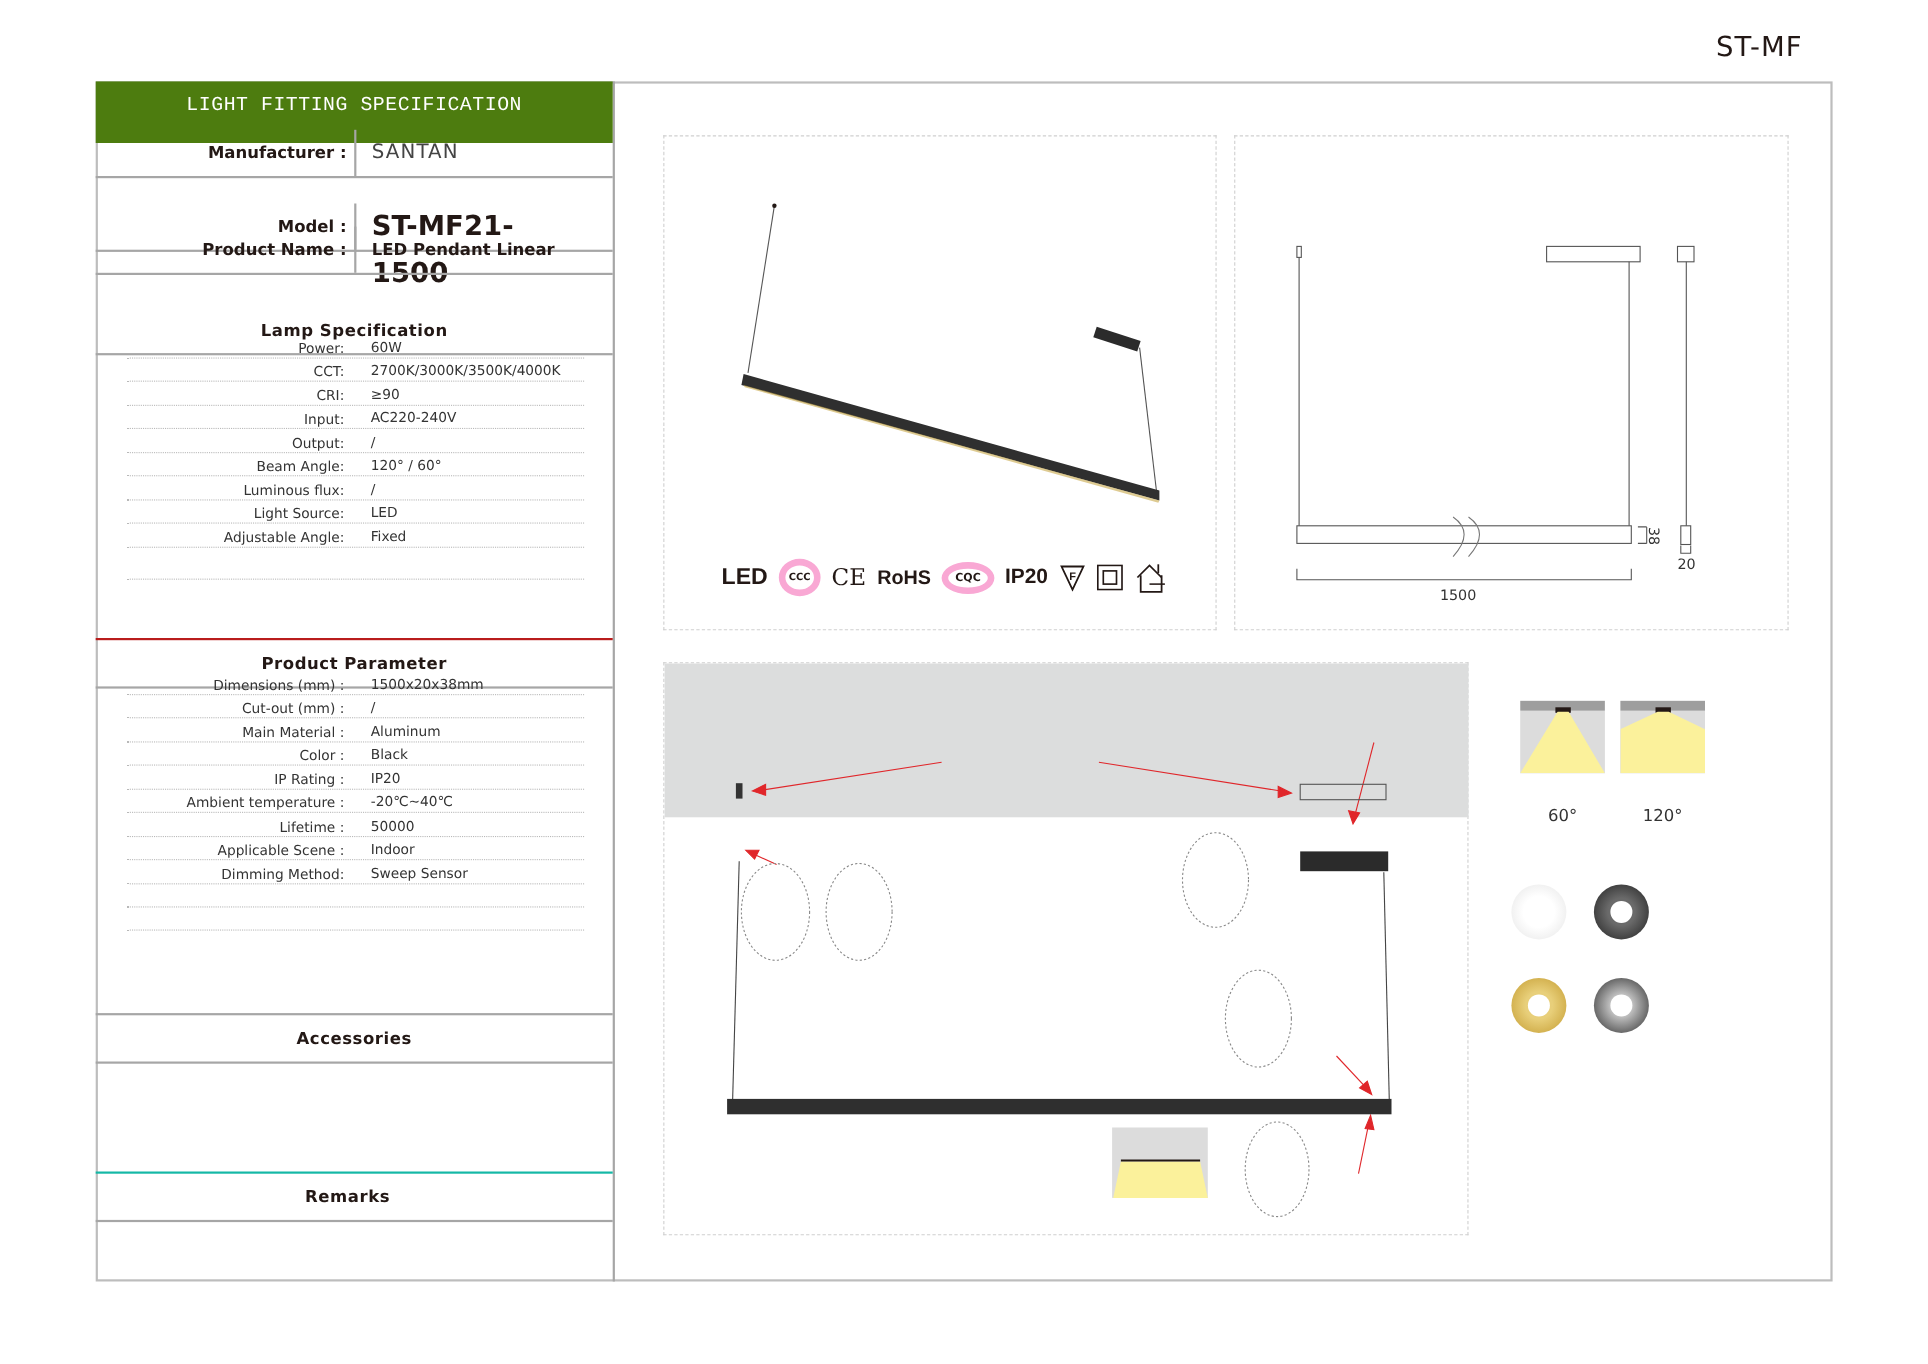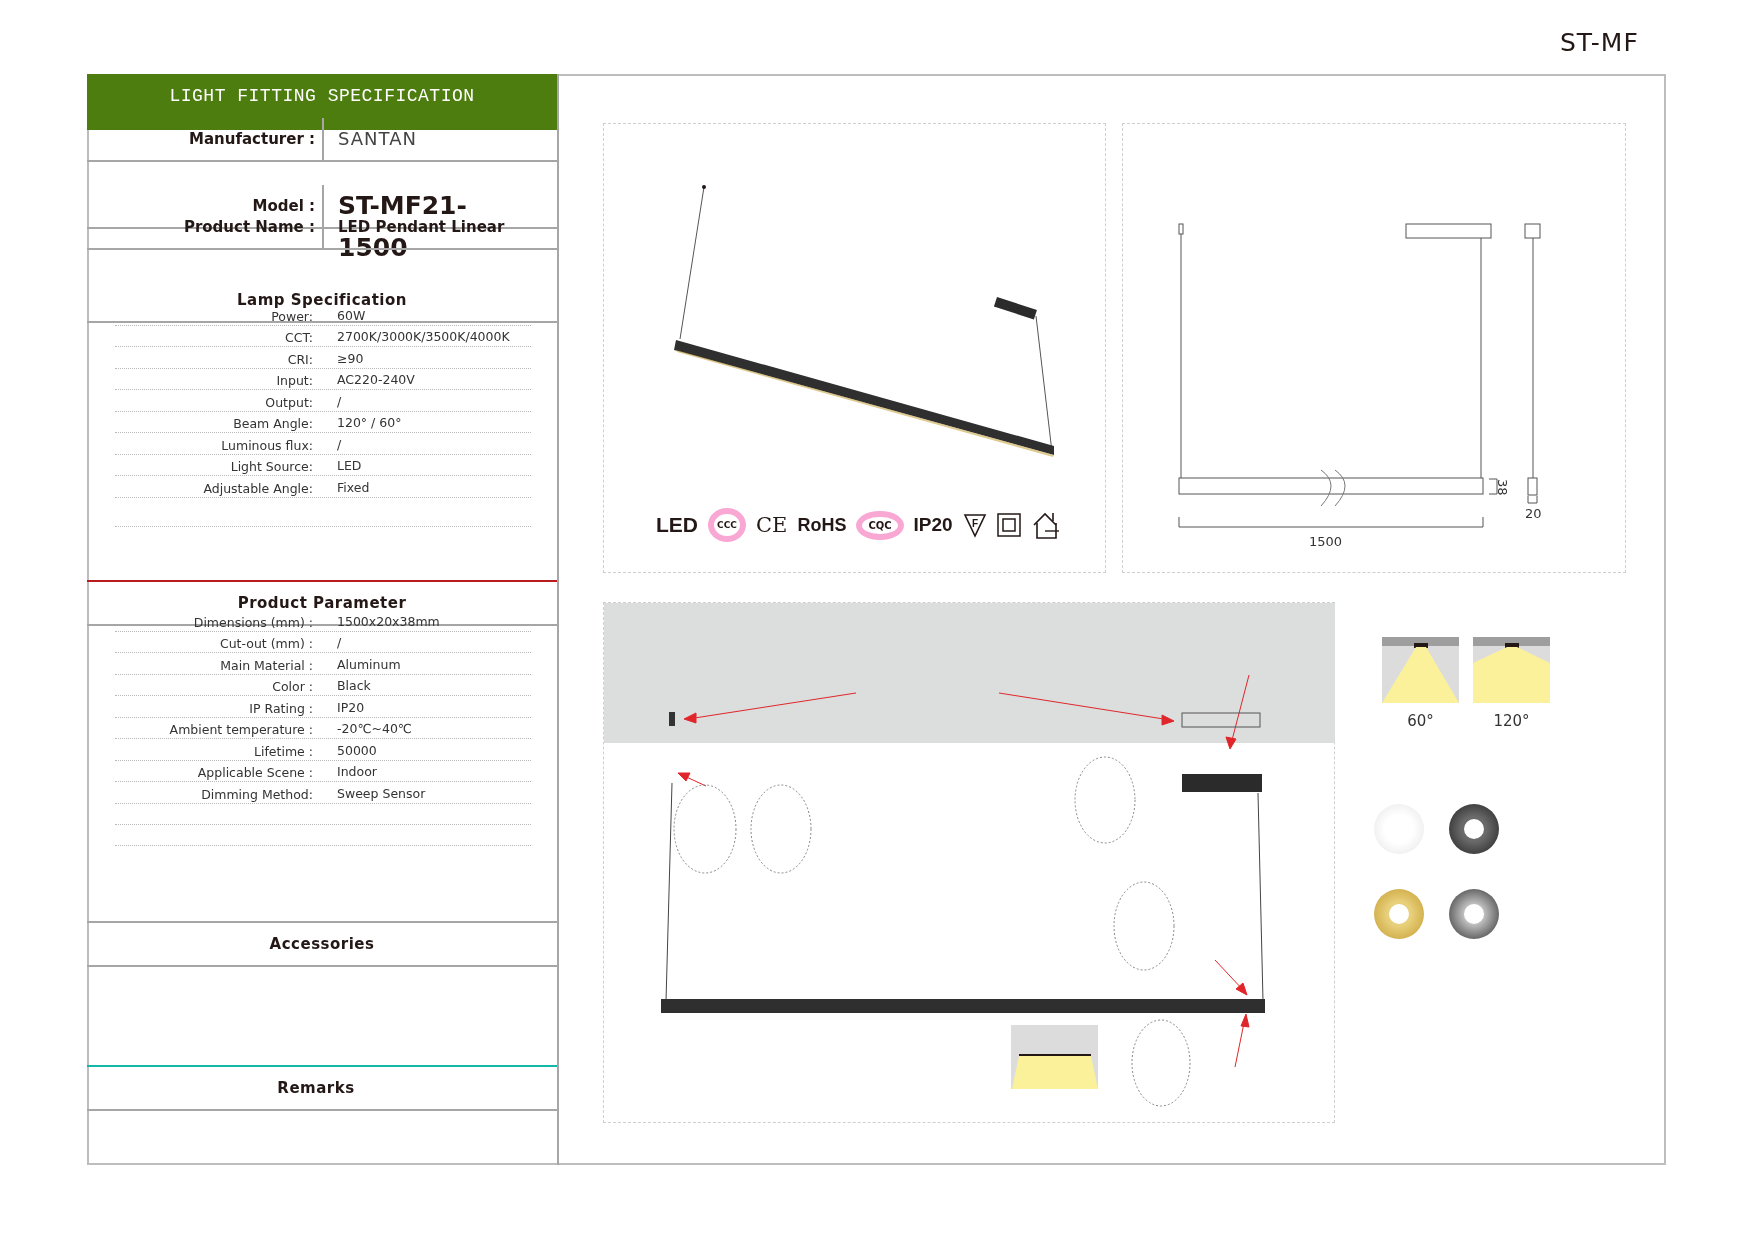--- a/index.html
+++ b/index.html
@@ -28,21 +28,21 @@
   #install-view { left:603px; top:602px; width:732px; height:521px; }
   .cert-row { position:absolute; left:52px; top:384px; display:flex; align-items:center; gap:10px; font-weight:bold; color:#231815; }
   .cert { display:inline-flex; align-items:center; justify-content:center; }
   .cert.text { font-size:21px; font-family:"Liberation Sans",sans-serif; font-weight:bold; }
   .cert.oval { border:6px solid #f9a8d4; border-radius:50%; font-size:10px; padding:3px 6px; font-weight:bold; }
   .dim-label { position:absolute; font-size:13px; color:#333; font-family:"DejaVu Sans",sans-serif; }
 
   .beam { position:absolute; width:77px; height:66px; background:#dcdcdc; overflow:hidden; }
   .beam .top { position:absolute; left:0; top:0; width:77px; height:9px; background:#9e9e9e; }
   .beam .led { position:absolute; left:32px; top:6px; width:14px; height:5px; background:#231815; }
-  .beam-lbl { position:absolute; font-size:15px; color:#333; text-align:center; width:77px; }
+  .beam-lbl { position:absolute; font-size:15px; color:#333; text-align:center; width:77px;margin-top:20px; }
   .ring { position:absolute; width:50px; height:50px; border-radius:50%; }
   .ring .hole { position:absolute; left:15px; top:15px; width:20px; height:20px; border-radius:50%; background:#fff; }
 </style>
 </head>
 <body>
 
 <div class="abs" id="series-code">ST-MF</div>
 
 <div class="abs" id="frame"></div>
 

